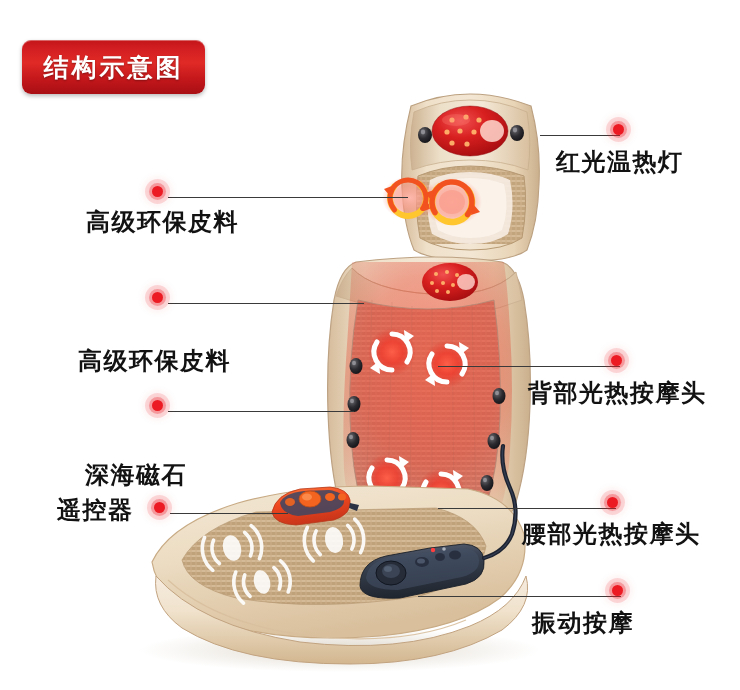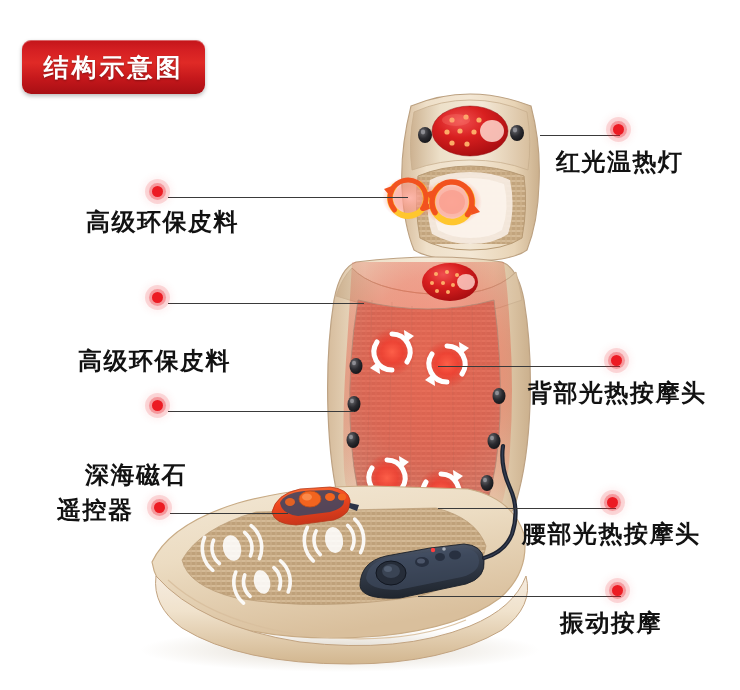--- a/index.html
+++ b/index.html
@@ -431,16 +431,16 @@
 
   <div class="callout">
     <div class="lead" style="left:438px;top:508px;width:178px;"></div>
     <div class="dot" style="left:607px;top:497px;"></div>
     <div class="lbl" style="left:522px;top:522px;">腰部光热按摩头</div>
   </div>
 
   <div class="callout">
     <div class="lead" style="left:418px;top:596px;width:203px;"></div>
     <div class="dot" style="left:612px;top:585px;"></div>
-    <div class="lbl" style="left:560px;top:611px;">振动按摩</div>
+    <div class="lbl" style="left:532px;top:611px;">振动按摩</div>
   </div>
 
 </div>
 
 </body></html>

